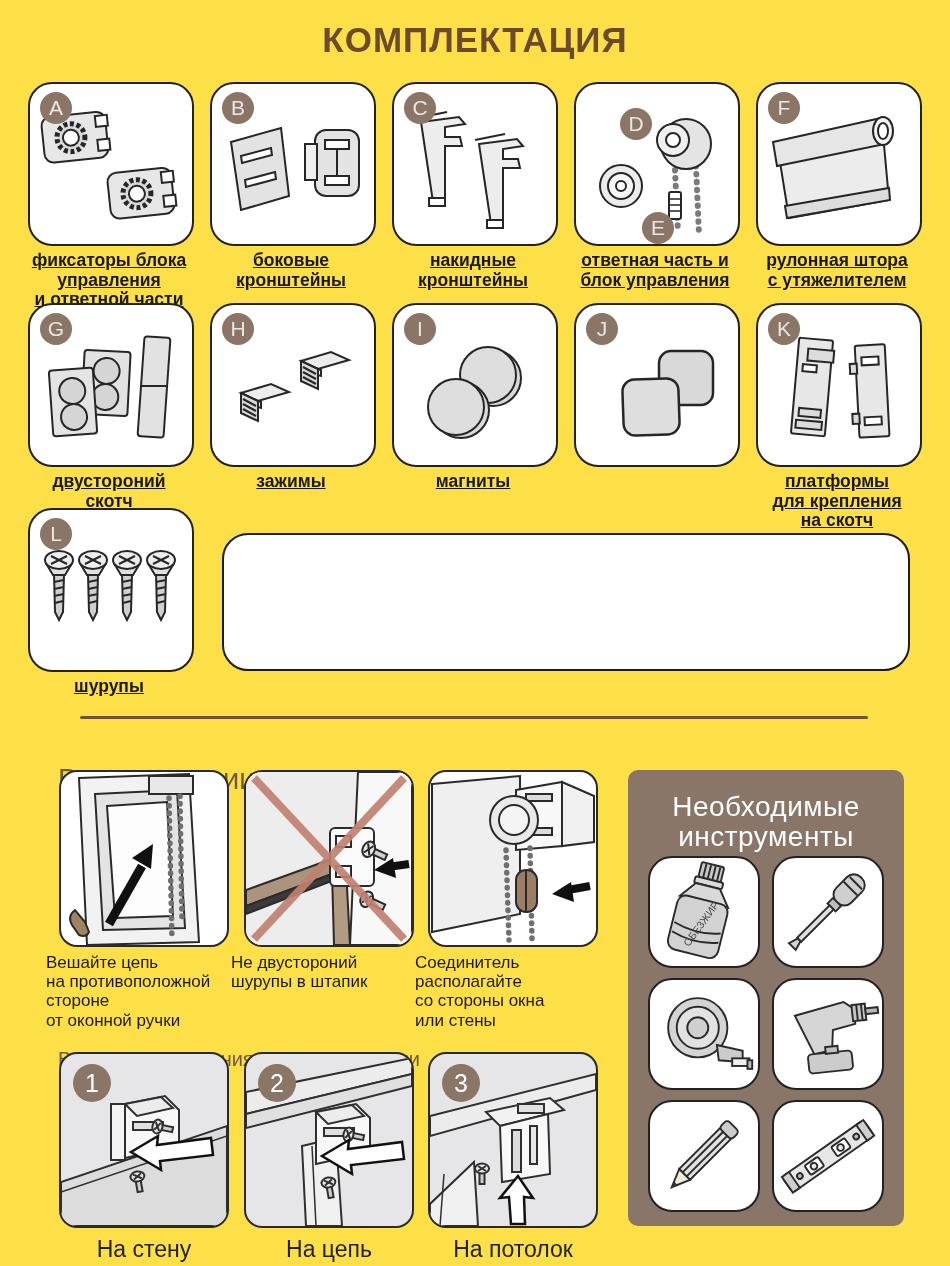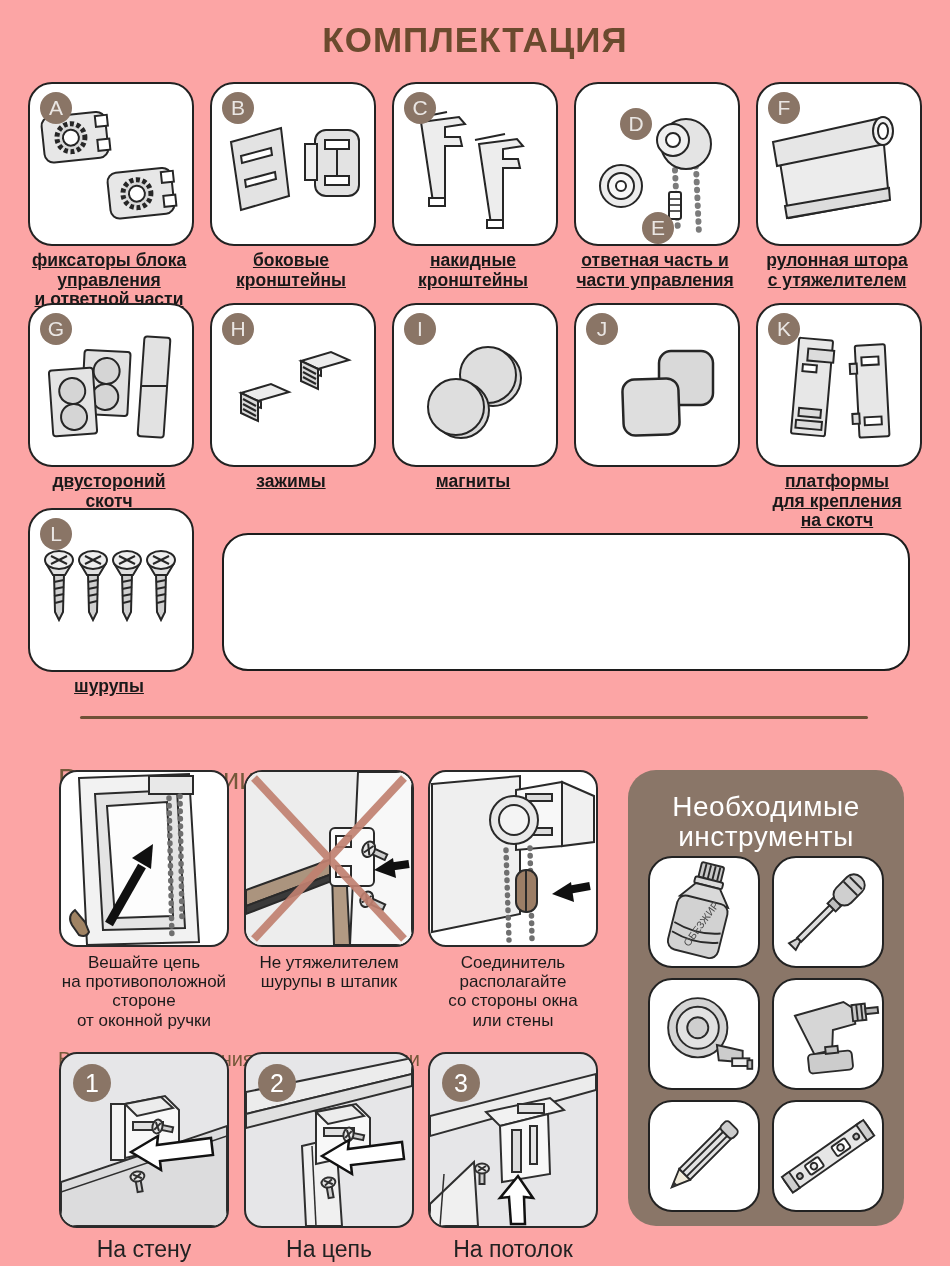--- a/index.html
+++ b/index.html
@@ -1,16 +1,16 @@
 <!DOCTYPE html>
 <html><head>
 <meta charset="utf-8">
 <style>
   html,body{margin:0;padding:0;background:#fff;}
-  #page{position:relative;width:950px;height:1266px;background:#fca5a5;overflow:hidden;
+  #page{position:relative;width:950px;height:1266px;background:#fde047;overflow:hidden;
         font-family:"Liberation Sans",sans-serif;color:#1c1c1c;}
   .abs{position:absolute;}
   
   #title{left:0;top:20px;width:950px;text-align:center;font-size:35px;font-weight:700;
          letter-spacing:1px;color:#6b4a2e;}
   
   .kit-cell{position:absolute;width:166px;}
   .part-box{position:relative;width:166px;height:164px;border:2.5px solid #222;border-radius:24px;
             background:#fff;box-sizing:border-box;overflow:hidden;}
   .part-icon{position:absolute;left:7px;top:24px;}
@@ -32,29 +32,29 @@
   #rec-heading{left:58px;top:727px;font-size:29px;}
   #mount-heading{left:58px;top:1012px;font-size:20px;}
   
   .rec-cell{position:absolute;width:170px;top:770px;}
   .mount-cell{position:absolute;width:170px;top:1052px;}
   .rec-pos-0,.mount-pos-0{left:59px}.rec-pos-1,.mount-pos-1{left:244px}.rec-pos-2,.mount-pos-2{left:428px}
   .rec-box{position:relative;width:170px;height:177px;border:2.5px solid #2a2a2a;border-radius:18px;
            background:#fff;box-sizing:border-box;overflow:hidden;}
   .mount-box{position:relative;width:170px;height:176px;border:2.5px solid #2a2a2a;border-radius:18px;
              background:#e6e6e8;box-sizing:border-box;overflow:hidden;}
-  .rec-caption{width:196px;margin:6px 0 0 -13px;text-align:center;font-size:17px;font-weight:500;
+  .rec-caption{width:196px;margin:6px 0 0 -13px;font-size:17px;font-weight:500;
                line-height:1.13;white-space:pre-line;color:#1b1b1b;}
   .mount-caption{width:190px;margin:8px 0 0 -10px;text-align:center;font-size:23px;font-weight:400;
                  color:#222;}
   .num-badge{position:absolute;left:12px;top:10px;width:38px;height:38px;border-radius:50%;
              background:#8a7566;color:#fff;display:flex;align-items:center;justify-content:center;
              font-size:25px;font-weight:500;}
   
-  #tools-panel{left:628px;top:770px;width:276px;height:456px;background:#8a7668;border-radius:28px;}
+  #tools-panel{left:628px;top:770px;width:276px;height:456px;background:#8a7668;border-radius:10px;}
   #tools-title{position:absolute;left:0;top:22px;width:276px;text-align:center;color:#fff;
                font-size:28px;font-weight:500;line-height:1.07;white-space:pre-line;letter-spacing:.5px;}
   .tool-tile{position:absolute;width:112px;height:112px;background:#fff;border:2.5px solid #222;
              border-radius:24px;box-sizing:border-box;overflow:hidden;}
   .tt-0{left:20px;top:86px}.tt-1{left:144px;top:86px}
   .tt-2{left:20px;top:208px}.tt-3{left:144px;top:208px}
   .tt-4{left:20px;top:330px}.tt-5{left:144px;top:330px}
   svg{display:block;}
 </style>
 </head>
@@ -150,21 +150,21 @@
           <rect x="86" y="84" width="12" height="27" rx="2" fill="#fff"></rect>
           <line x1="86" y1="91" x2="98" y2="91" stroke-width="1.5"></line>
           <line x1="86" y1="97" x2="98" y2="97" stroke-width="1.5"></line>
           <line x1="86" y1="103" x2="98" y2="103" stroke-width="1.5"></line>
         </g>
       </svg>
       <div class="badge" style="left:44px;top:24px">D</div>
       <div class="badge" style="left:66px;top:128px">E</div>
     </div>
     <div class="part-caption">ответная часть и
-части управления</div>
+блок управления</div>
   </div>
 
   <div class="kit-cell pos-f">
     <div class="part-box">
       <svg class="part-icon" width="150" height="130" viewBox="0 0 150 130">
         <g stroke="#262626" stroke-width="2">
           <polygon points="14,48 118,26 124,92 24,110" fill="#ececec"></polygon>
           <polygon points="20,98 124,80 125,92 22,110" fill="#dddddd"></polygon>
           <polygon points="8,34 116,10 120,36 12,58" fill="#e6e6e6"></polygon>
           <ellipse cx="118" cy="23" rx="10" ry="14" fill="#f2f2f2"></ellipse>
@@ -393,21 +393,21 @@
           </g>
           <line x1="163" y1="92" x2="142" y2="95" stroke="#101010" stroke-width="8"></line>
           <polygon points="128,98 147,86 150,106" fill="#101010" stroke="none"></polygon>
           <g stroke="#c08170" stroke-width="8" opacity="0.92">
             <line x1="8" y1="6" x2="158" y2="167"></line>
             <line x1="158" y1="6" x2="8" y2="167"></line>
           </g>
         </g>
       </svg>
     </div>
-    <div class="rec-caption">Не утяжелителем
+    <div class="rec-caption">Не двустороний
 шурупы в штапик</div>
   </div>
 
   <div class="rec-cell rec-pos-2">
     <div class="rec-box">
       <svg width="166" height="173" viewBox="0 0 166 173">
         <g stroke="#2a2a2a" stroke-width="2">
           <polygon points="2,12 90,4 90,142 2,160" fill="#efefef"></polygon>
           <polygon points="86,18 132,10 132,74 86,78" fill="#f8f8f8"></polygon>
           <rect x="96" y="22" width="26" height="7" fill="#dcdcdc"></rect>

